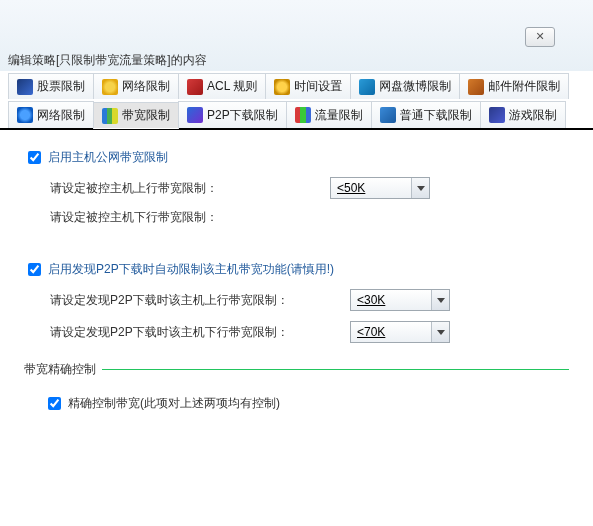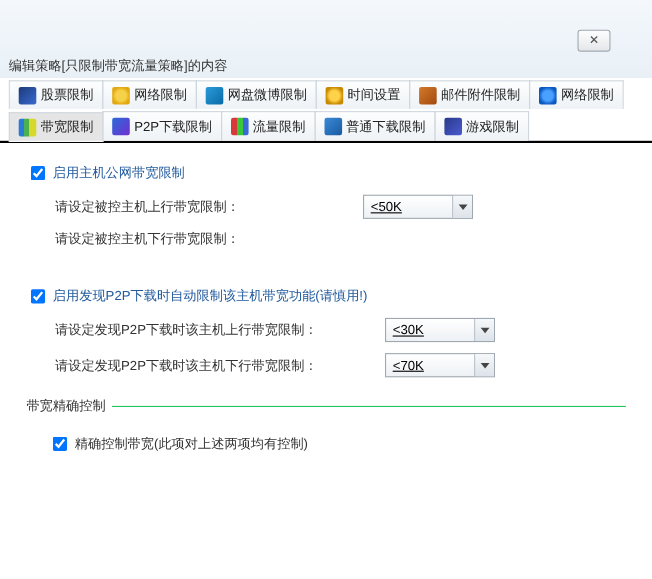--- a/index.html
+++ b/index.html
@@ -147,26 +147,30 @@
 
   <div class="tab">
       <span class="ic ic1"></span>
       <span>股票限制</span>
     </div>
   <div class="tab">
       <span class="ic ic2"></span>
       <span>网络限制</span>
     </div>
   <div class="tab">
+      <span class="ic ic3"></span>
+      <span>ACL 规则</span>
+    </div>
+  <div class="tab">
+      <span class="ic ic4"></span>
+      <span>时间设置</span>
+    </div>
+  <div class="tab">
       <span class="ic ic5"></span>
       <span>网盘微博限制</span>
-    </div>
-  <div class="tab">
-      <span class="ic ic4"></span>
-      <span>时间设置</span>
     </div>
   <div class="tab">
       <span class="ic ic6"></span>
       <span>邮件附件限制</span>
     </div>
 
   <div class="tab">
       <span class="ic ic7"></span>
       <span>网络限制</span>
     </div>

